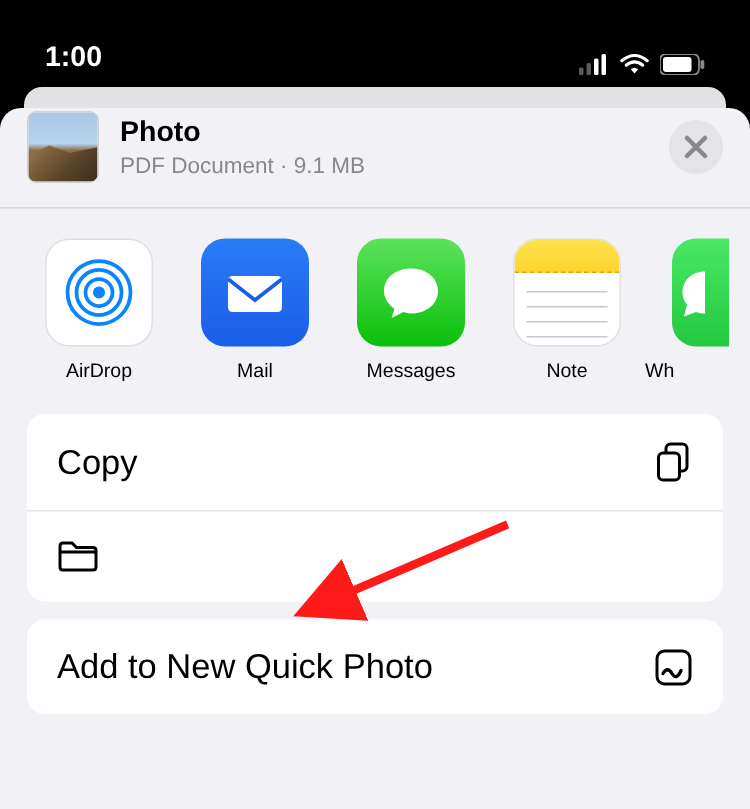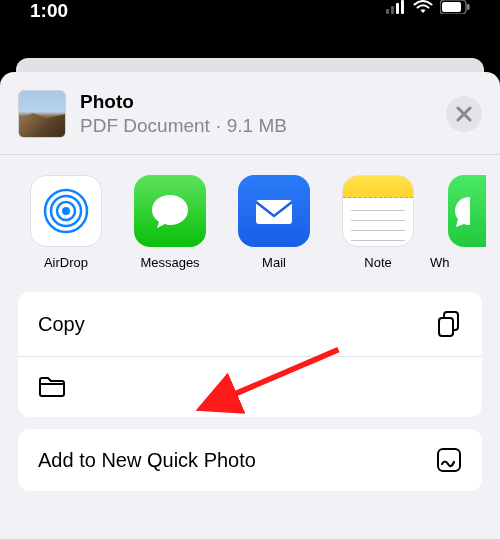--- a/index.html
+++ b/index.html
@@ -8,21 +8,21 @@
       height: 539px;
       background: #000;
       font-family: -apple-system, BlinkMacSystemFont, "Helvetica Neue", sans-serif;
       overflow: hidden;
       position: relative;
     }
     .status-bar {
       height: 50px;
       display: flex;
       justify-content: space-between;
-      align-items: flex-start;
+      align-items: flex-end;
       padding: 0 30px;
       color: #fff;
     }
     .status-time { font-size: 19px; font-weight: 600; }
     .status-right { display: flex; align-items: center; gap: 7px; }
     .backdrop-card {
       position: absolute;
       top: 58px;
       left: 16px;
       right: 16px;
@@ -36,21 +36,21 @@
       left: 0;
       right: 0;
       bottom: 0;
       background: #f2f2f6;
       border-radius: 14px 14px 0 0;
       overflow: hidden;
     }
     .sheet-header {
       display: flex;
       align-items: center;
-      padding: 18px 18px 16px 18px;
+      padding: 2px 18px 16px 18px;
       gap: 14px;
     }
     .thumb {
       width: 48px;
       height: 48px;
       border-radius: 6px;
       background: linear-gradient(to bottom, #a8c8e8 0%, #b8d4ec 45%, #8a6f4a 55%, #6b5638 100%);
       border: 1px solid #d0d0d4;
       position: relative;
       overflow: hidden;
@@ -58,21 +58,21 @@
     .thumb::after {
       content: "";
       position: absolute;
       bottom: 0; left: 0; right: 0;
       height: 55%;
       background: linear-gradient(135deg, #9a7a4e 0%, #5a4428 60%, #3a2e1c 100%);
       clip-path: polygon(0 30%, 30% 5%, 60% 25%, 100% 10%, 100% 100%, 0 100%);
     }
     .header-text { flex: 1; }
     .header-title { font-size: 19px; font-weight: 600; color: #000; }
-    .header-sub { font-size: 19px; color: #87878d; margin-top: 2px; }
+    .header-sub { font-size: 15px; color: #87878d; margin-top: 2px; }
     .close-btn {
       width: 36px; height: 36px;
       border-radius: 50%;
       background: #e4e4e8;
       display: flex; align-items: center; justify-content: center;
       cursor: pointer;
     }
     .divider { height: 1px; background: #d8d8dc; }
     .apps-row {
       display: flex;
@@ -108,21 +108,21 @@
       border-radius: 12px;
       overflow: hidden;
     }
     .action-row {
       display: flex;
       align-items: center;
       justify-content: space-between;
       padding: 18px 20px;
       cursor: pointer;
     }
-    .action-label { font-size: 20px; font-weight: 500; color: #000; }
+    .action-label { font-size: 23px; font-weight: 500; color: #000; }
     .action-sep { height: 1px; background: #e4e4e8; margin: 0; }
     .arrow-annotation {
       position: absolute;
       top: 340px;
       left: 195px;
       width: 170px;
       height: 80px;
       pointer-events: none;
       z-index: 100;
     }
@@ -177,36 +177,36 @@
           <circle cx="28" cy="28" r="4" fill="#0a84ff"></circle>
           <circle cx="28" cy="28" r="9" fill="none" stroke="#0a84ff" stroke-width="2.5"></circle>
           <circle cx="28" cy="28" r="15" fill="none" stroke="#0a84ff" stroke-width="2.5"></circle>
           <circle cx="28" cy="28" r="21" fill="none" stroke="#0a84ff" stroke-width="2.5"></circle>
         </svg>
       </div>
       <span class="app-label">AirDrop</span>
     </div>
 
     <div class="app-item">
-      <div class="app-icon messages-bg">
-        <svg width="48" height="48" viewBox="0 0 48 48">
-          <path d="M24 8 C13 8 6 15 6 23 C6 28 9 32 13 35 L11 41 L19 37 C20.5 37.5 22 38 24 38 C35 38 42 31 42 23 C42 15 35 8 24 8 Z" fill="#fff"></path>
-        </svg>
-      </div>
-      <span class="app-label">Messages</span>
-    </div>
-
-    <div class="app-item">
       <div class="app-icon mail-bg">
         <svg width="50" height="50" viewBox="0 0 50 50">
           <rect x="7" y="14" width="36" height="24" rx="3" fill="#fff"></rect>
           <path d="M7 16 L25 30 L43 16" stroke="#1a5ee8" stroke-width="2.5" fill="none"></path>
         </svg>
       </div>
       <span class="app-label">Mail</span>
+    </div>
+
+    <div class="app-item">
+      <div class="app-icon messages-bg">
+        <svg width="48" height="48" viewBox="0 0 48 48">
+          <path d="M24 8 C13 8 6 15 6 23 C6 28 9 32 13 35 L11 41 L19 37 C20.5 37.5 22 38 24 38 C35 38 42 31 42 23 C42 15 35 8 24 8 Z" fill="#fff"></path>
+        </svg>
+      </div>
+      <span class="app-label">Messages</span>
     </div>
 
     <div class="app-item">
       <div class="app-icon notes-bg">
         <div class="notes-top"></div>
         <div class="notes-line" style="top:34px"></div>
         <div class="notes-line" style="top:44px"></div>
         <div class="notes-line" style="top:54px"></div>
         <div class="notes-line" style="top:64px"></div>
       </div>

